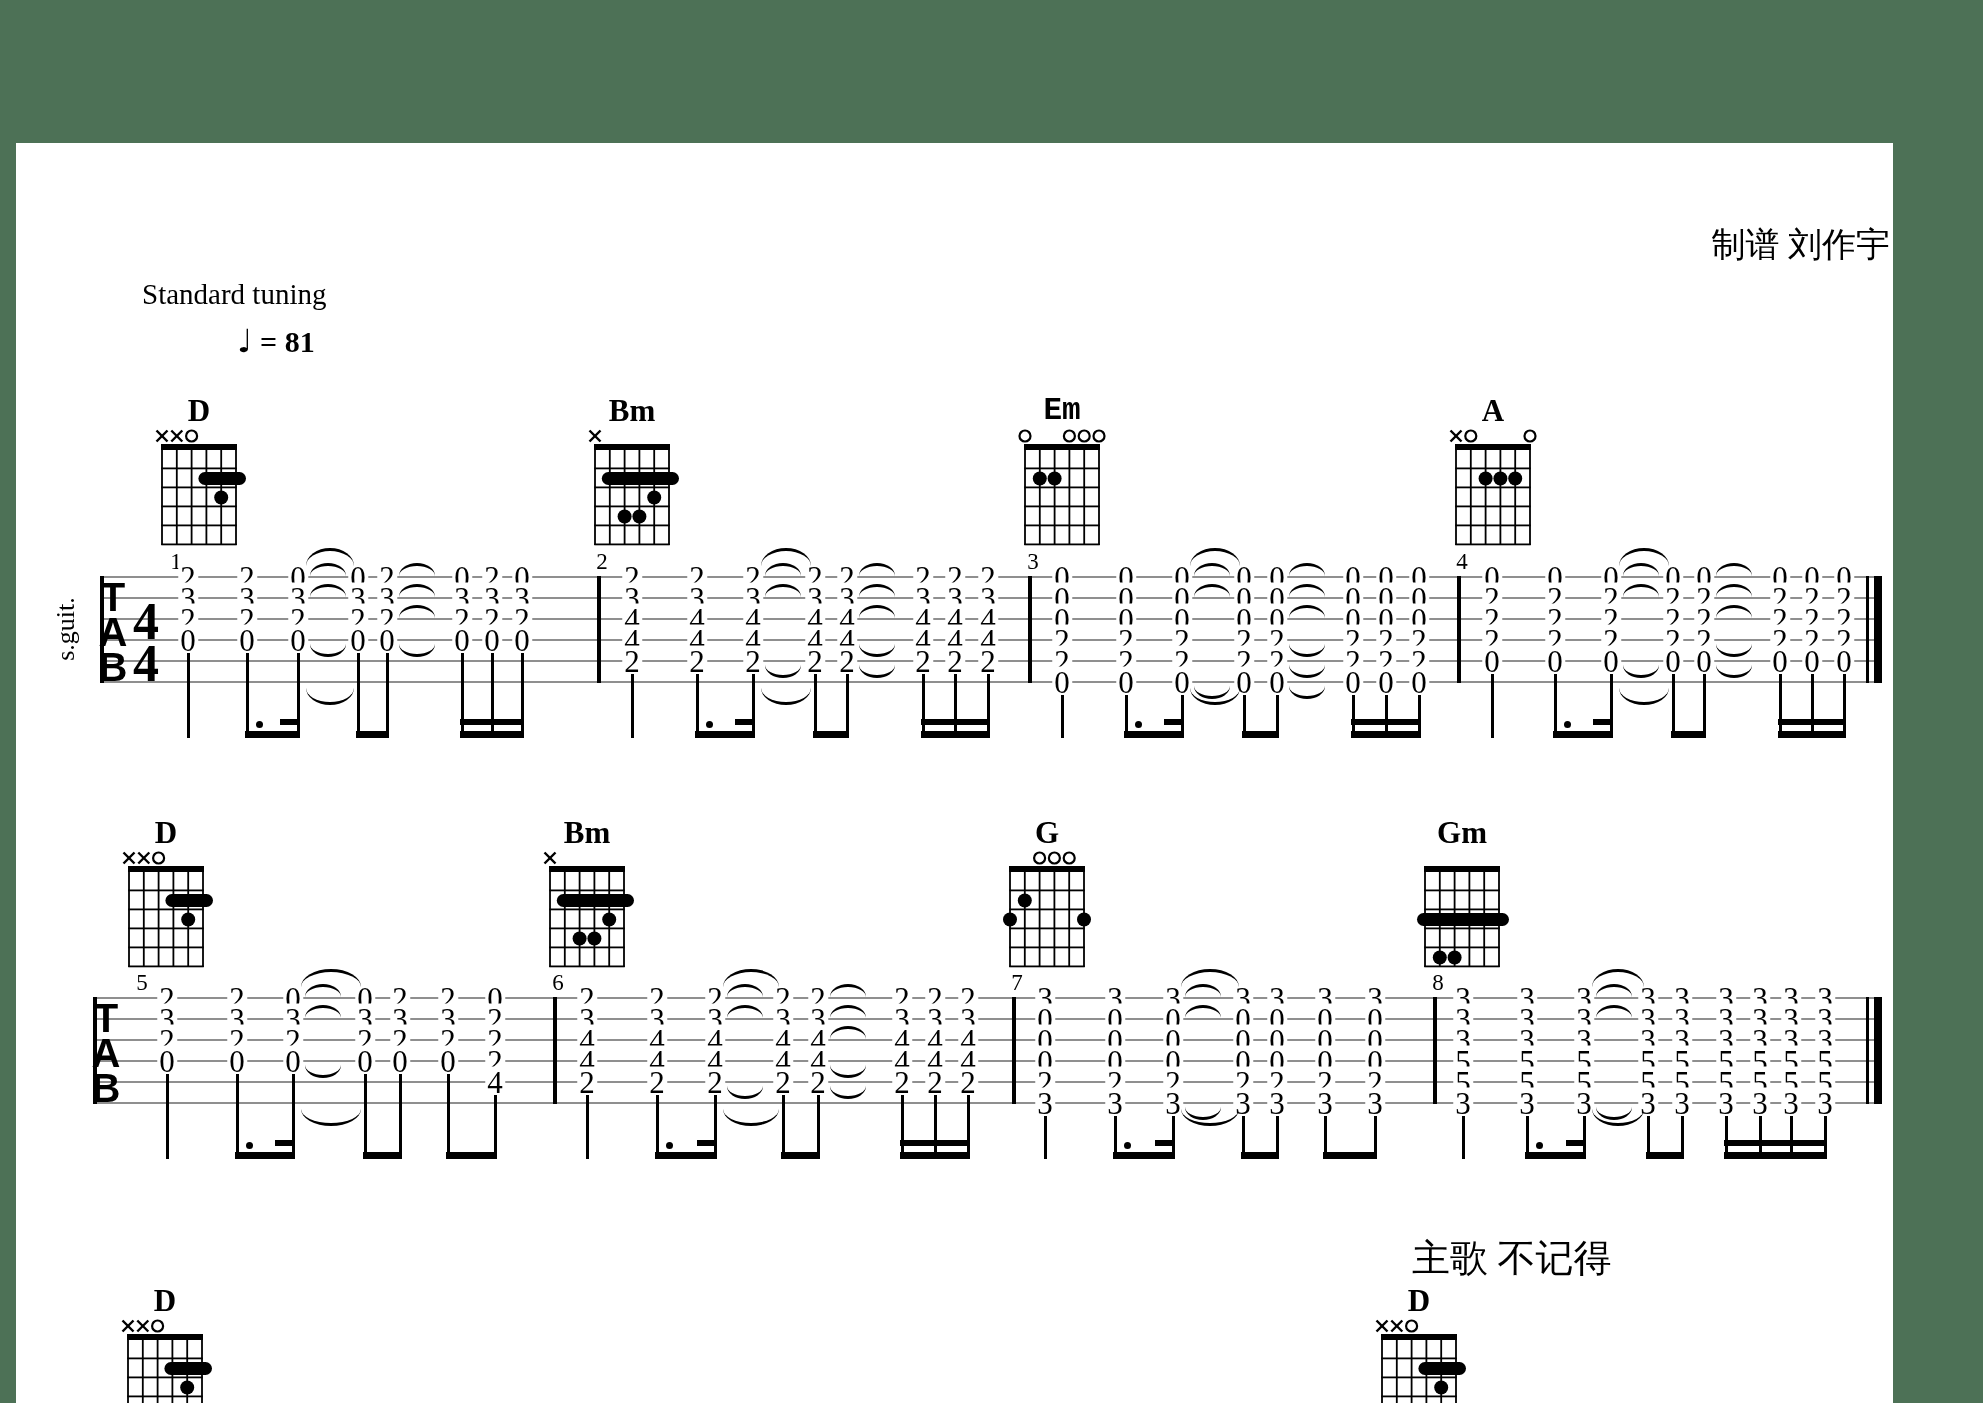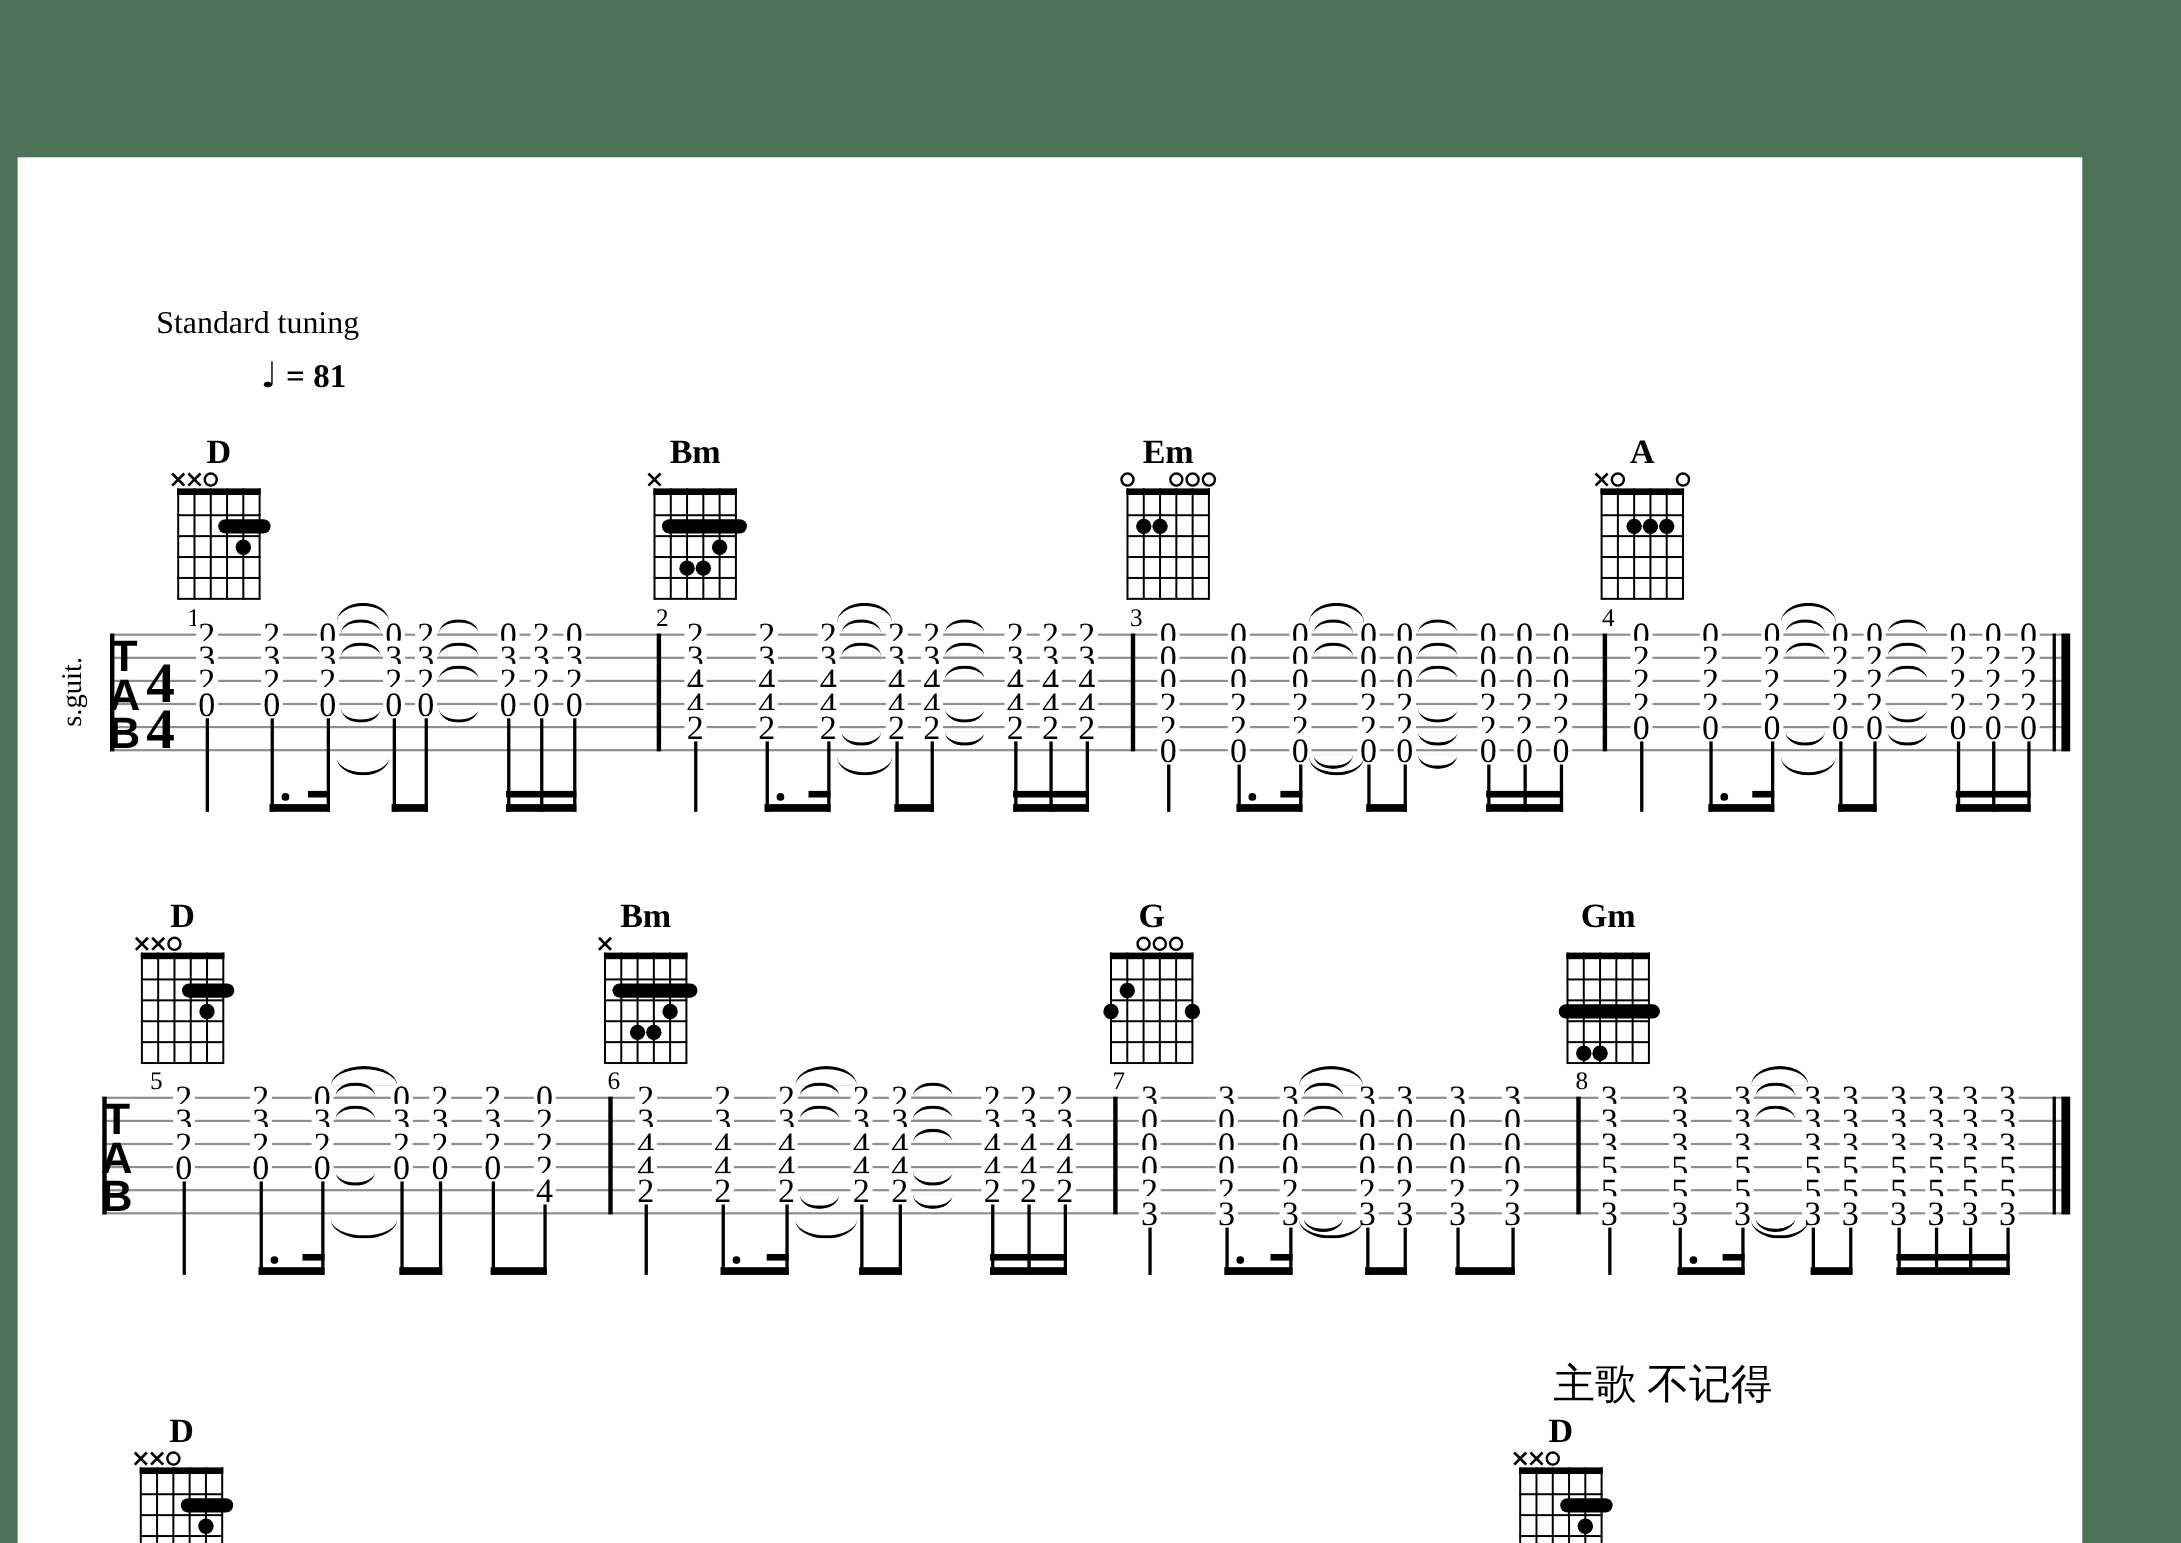--- a/index.html
+++ b/index.html
@@ -29,20 +29,21 @@
   .tie-up{position:absolute;height:10px;border-top:3px solid #000;border-radius:50% 50% 0 0 / 100% 100% 0 0;}
   .tie-down{position:absolute;height:10px;border-bottom:3px solid #000;border-radius:0 0 50% 50% / 0 0 100% 100%;}
   .big-up{position:absolute;height:15px;border-top:3px solid #000;border-radius:50% 50% 0 0 / 100% 100% 0 0;}
   .big-down{position:absolute;height:14px;border-bottom:3px solid #000;border-radius:0 0 50% 50% / 0 0 100% 100%;}
 </style>
 </head>
 <body>
 
 <div id="screen">
   <div id="paper"></div>
+  <div class="credit">制谱 刘作宇</div>
   <div class="tuning">Standard tuning</div>
   <div class="tempo">
     <span class="note">♩</span><span>= 81</span>
   </div>
   <div class="section">主歌 不记得</div>
   <div id="score">
       <div class="chord-label" style="left: 162px; top: 395px;">D</div>
       <svg width="96" height="120" viewBox="0 0 96 120" style="position: absolute; left: 154px; top: 426px; overflow: visible;">
         <line x1="2.5" y1="4.5" x2="13.5" y2="15.5" stroke="#000" stroke-width="2.4"></line>
         <line x1="2.5" y1="15.5" x2="13.5" y2="4.5" stroke="#000" stroke-width="2.4"></line>
@@ -78,21 +79,21 @@
         <rect x="21.900000000000002" y="18" width="1.8" height="101" fill="#000"></rect>
         <rect x="36.7" y="18" width="1.8" height="101" fill="#000"></rect>
         <rect x="51.50000000000001" y="18" width="1.8" height="101" fill="#000"></rect>
         <rect x="66.3" y="18" width="1.8" height="101" fill="#000"></rect>
         <rect x="81.1" y="18" width="1.8" height="101" fill="#000"></rect>
         <rect x="14.8" y="46" width="77.2" height="13" rx="6.5" fill="#000"></rect>
         <circle cx="67.2" cy="71.5" r="7" fill="#000"></circle>
         <circle cx="37.6" cy="90.5" r="7" fill="#000"></circle>
         <circle cx="52.400000000000006" cy="90.5" r="7" fill="#000"></circle>
       </svg>
-      <div class="chord-label" style="left: 1025px; top: 395px;">Em</div>
+      <div class="chord-label" style="left: 1025px; top: 395px; font-family: Liberation Mono, monospace;">Em</div>
       <svg width="96" height="120" viewBox="0 0 96 120" style="position: absolute; left: 1017px; top: 426px; overflow: visible;">
         <circle cx="8" cy="10" r="5.5" fill="none" stroke="#000" stroke-width="2.2"></circle>
         <circle cx="52.400000000000006" cy="10" r="5.5" fill="none" stroke="#000" stroke-width="2.2"></circle>
         <circle cx="67.2" cy="10" r="5.5" fill="none" stroke="#000" stroke-width="2.2"></circle>
         <circle cx="82" cy="10" r="5.5" fill="none" stroke="#000" stroke-width="2.2"></circle>
         <rect x="7" y="18" width="76" height="6" fill="#000"></rect>
         <rect x="7.3" y="41.5" width="75.4" height="1.8" fill="#000"></rect>
         <rect x="7.3" y="60.5" width="75.4" height="1.8" fill="#000"></rect>
         <rect x="7.3" y="79.5" width="75.4" height="1.8" fill="#000"></rect>
         <rect x="7.3" y="98.5" width="75.4" height="1.8" fill="#000"></rect>

